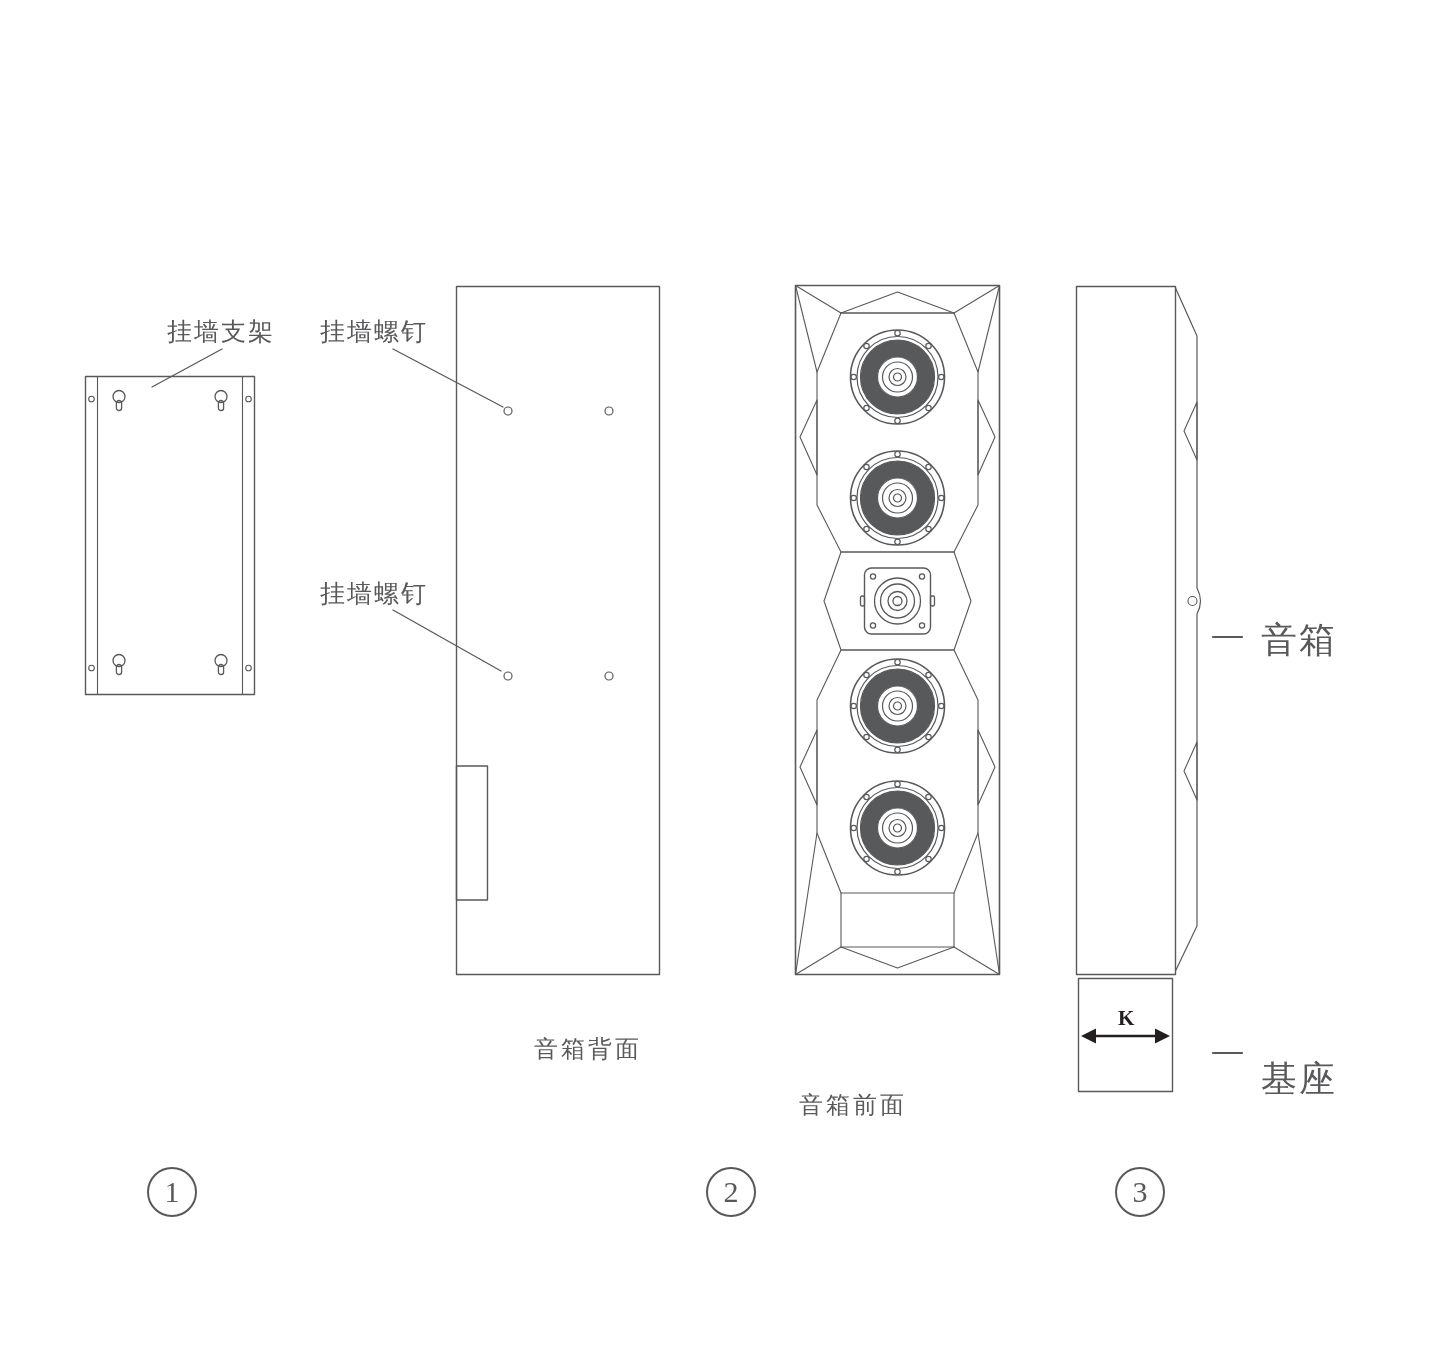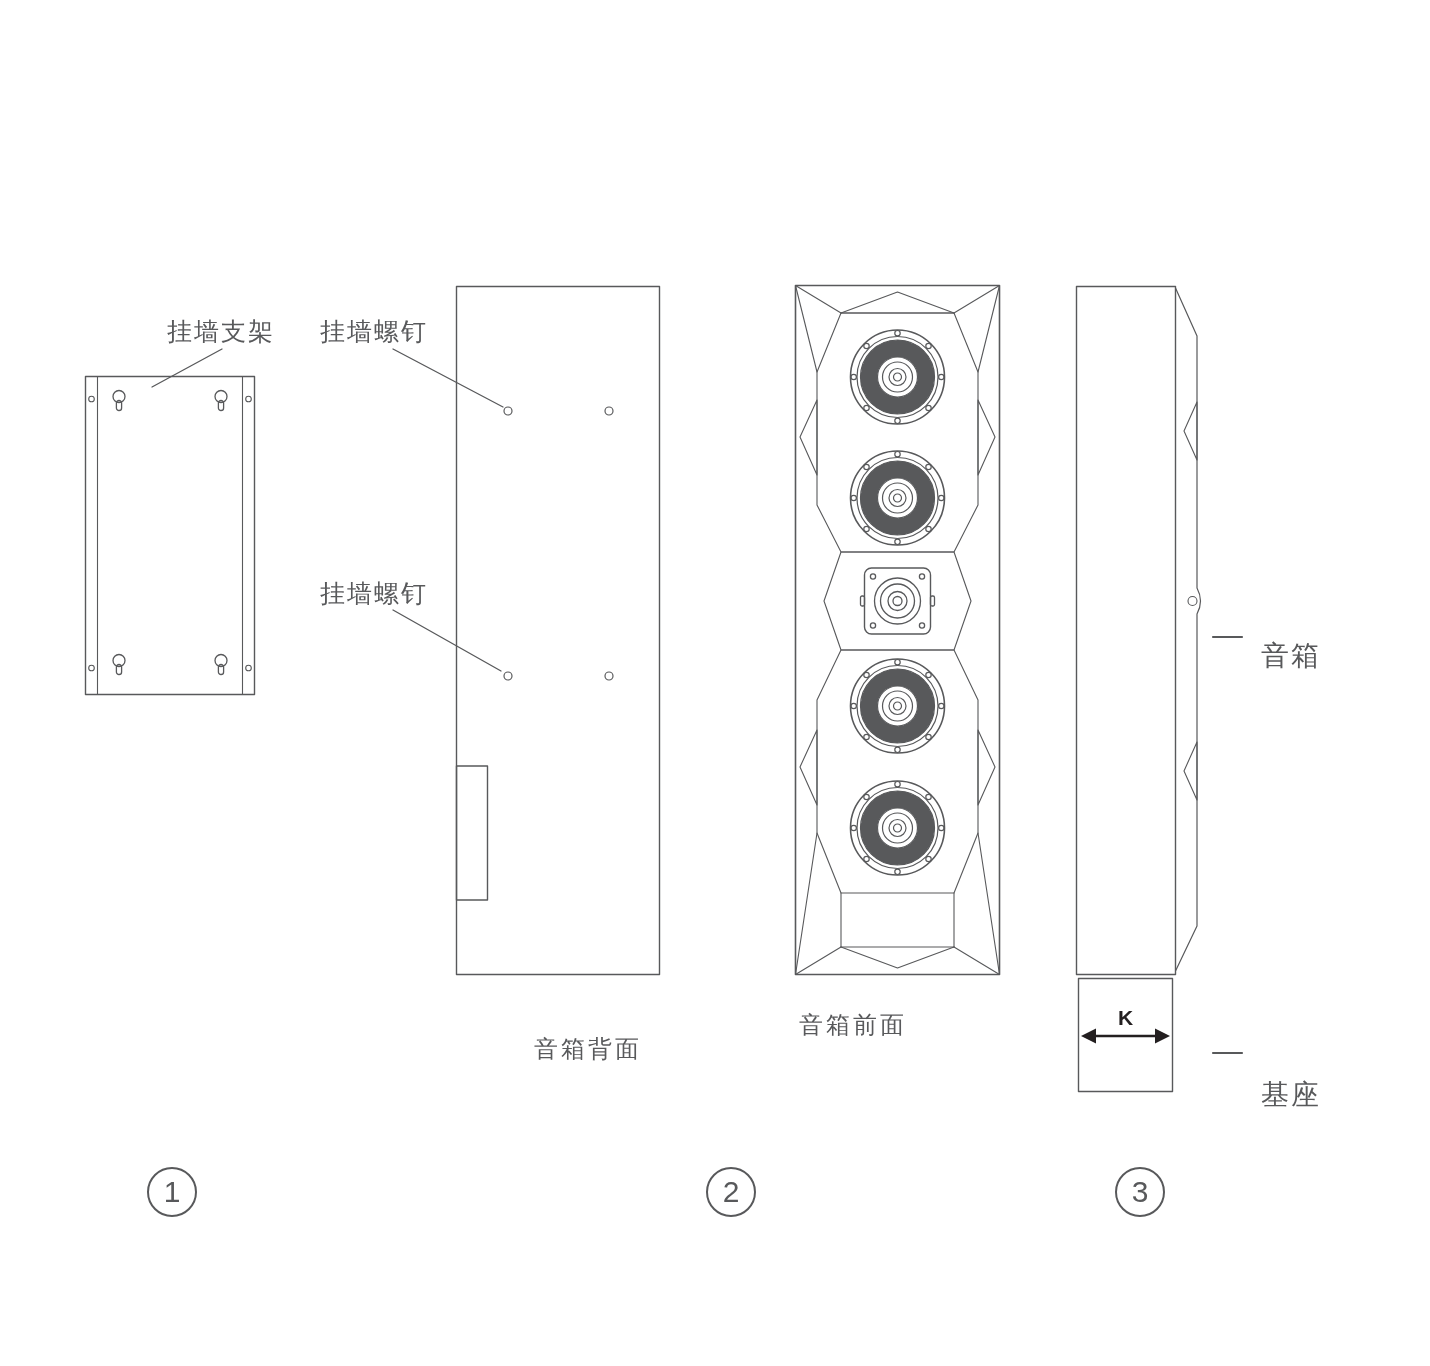--- a/index.html
+++ b/index.html
@@ -1,26 +1,26 @@
 <!DOCTYPE html>
 <html><head>
 <meta charset="utf-8">
 <style>
   html,body{margin:0;padding:0;background:#ffffff;}
   .canvas{
     position:relative;width:1430px;height:1366px;background:#ffffff;
-    font-family:Liberation Sans, sans-serif;overflow:hidden;
+    font-family:Liberation Serif, serif;overflow:hidden;
   }
   .canvas svg{position:absolute;left:0;top:0;}
   .lbl{
     position:absolute;color:#58595b;font-size:25px;letter-spacing:2px;
     white-space:nowrap;line-height:1.1;
   }
   .caption{font-size:24px;letter-spacing:3px;}
-  .sideLabel{font-size:28px;letter-spacing:2px;margin-top:20px;}
+  .sideLabel{font-size:36px;letter-spacing:2px;}
   .kdim{
     position:absolute;color:#231f20;font-size:21px;font-weight:bold;
     letter-spacing:0;white-space:nowrap;
   }
   .step{
     position:absolute;box-sizing:border-box;width:50px;height:50px;
     border:2px solid #58595b;border-radius:50%;
     display:flex;align-items:center;justify-content:center;
     font-size:30px;color:#58595b;background:#fff;
   }
@@ -160,21 +160,21 @@
   </svg>
 
   <div class="lbl" style="left:167px;top:318px;">挂墙支架</div>
 
   <div class="lbl" style="left:320px;top:318px;">挂墙螺钉</div>
 
   <div class="lbl" style="left:320px;top:580px;">挂墙螺钉</div>
 
   <div class="lbl caption" style="left:534px;top:1036px;">音箱背面</div>
 
-  <div class="lbl caption" style="left:799px;top:1012px;">音箱前面</div>
+  <div class="lbl caption" style="left:799px;top:1092px;">音箱前面</div>
 
   <div class="lbl sideLabel" style="left:1261px;top:621px;">音箱</div>
 
   <div class="lbl sideLabel" style="left:1261px;top:1060px;">基座</div>
 
   <div class="kdim" style="left:1118px;top:1006px;">K</div>
 
   <div class="step" style="left:147px;top:1167px;">1</div>
   <div class="step" style="left:706px;top:1167px;">2</div>
   <div class="step" style="left:1115px;top:1167px;">3</div>

